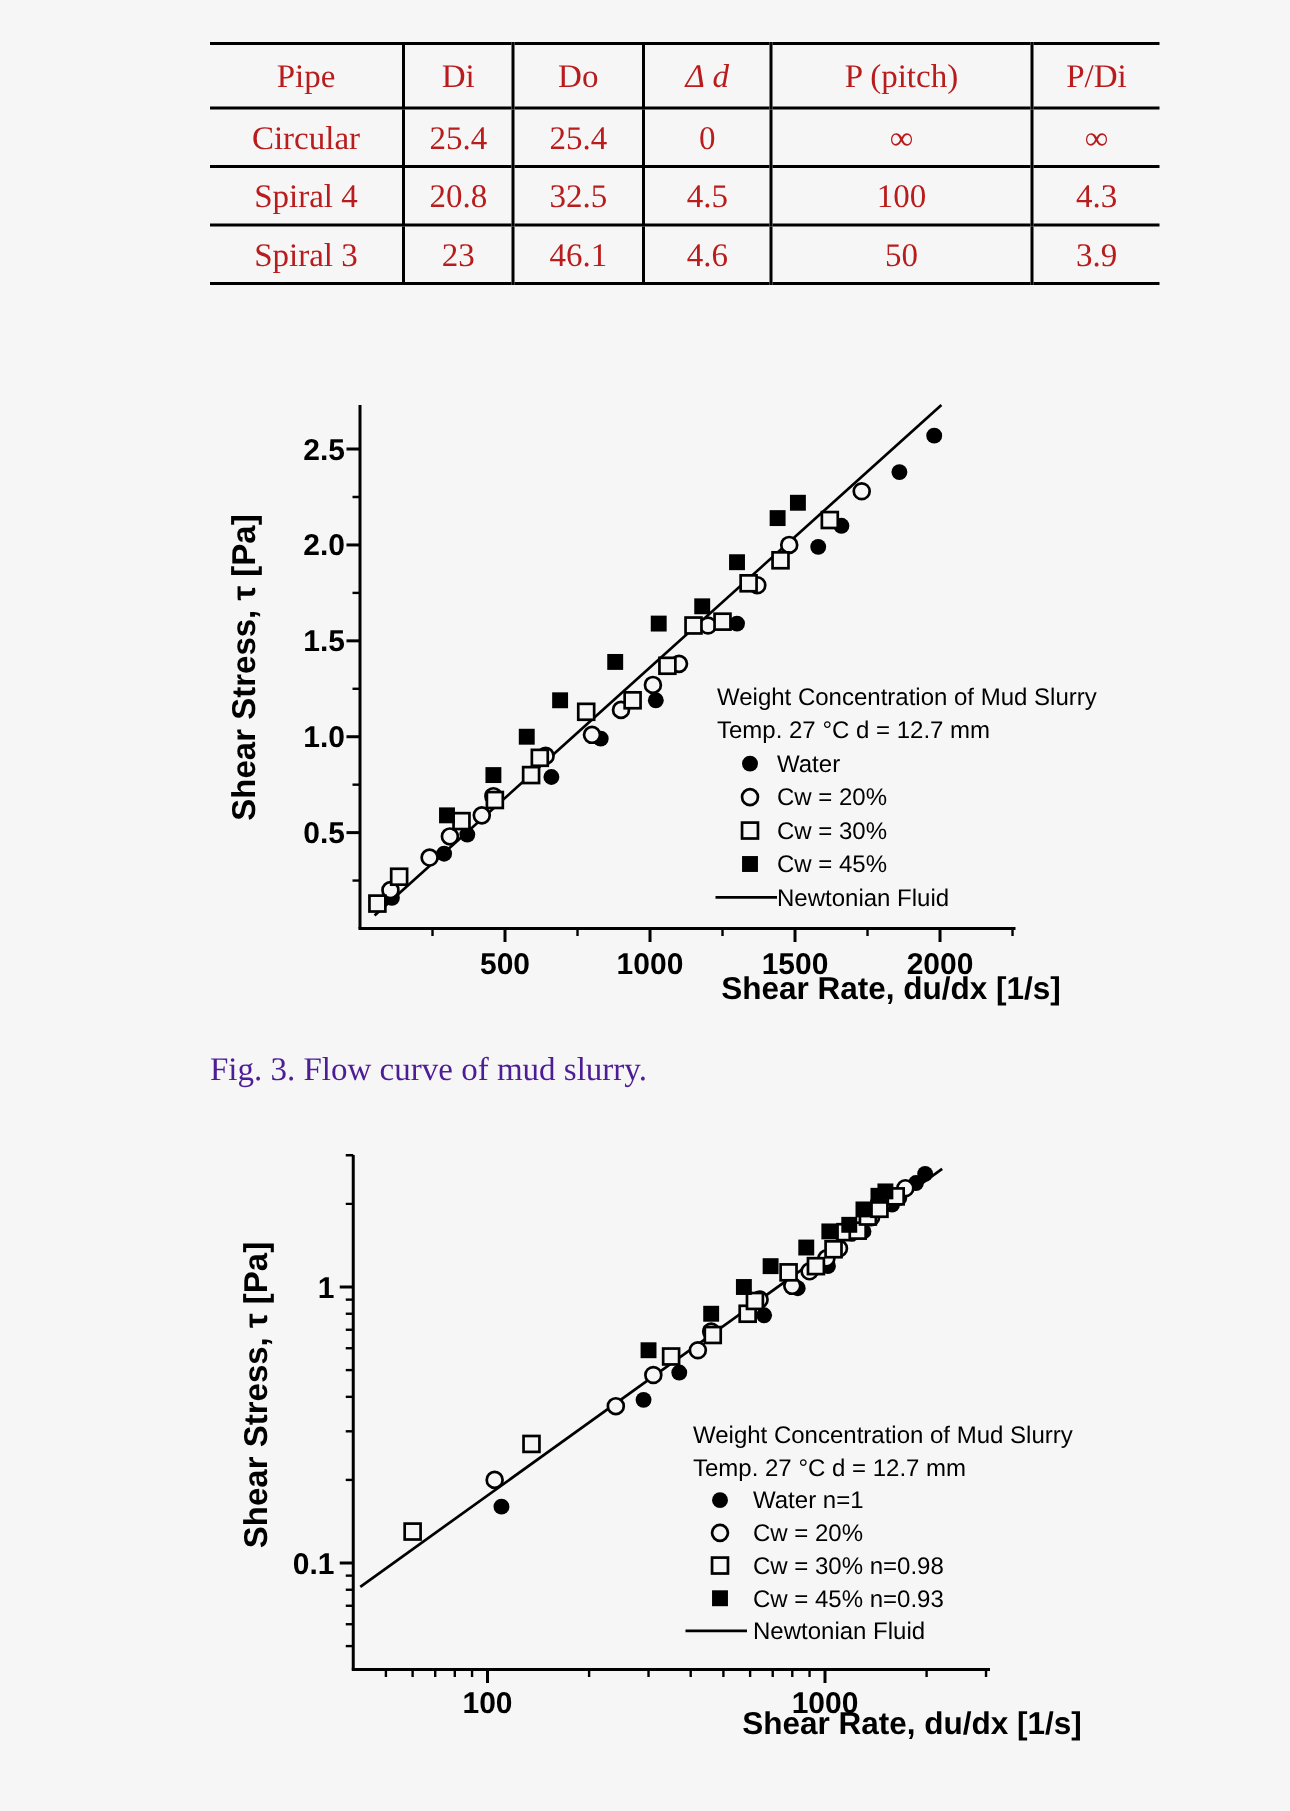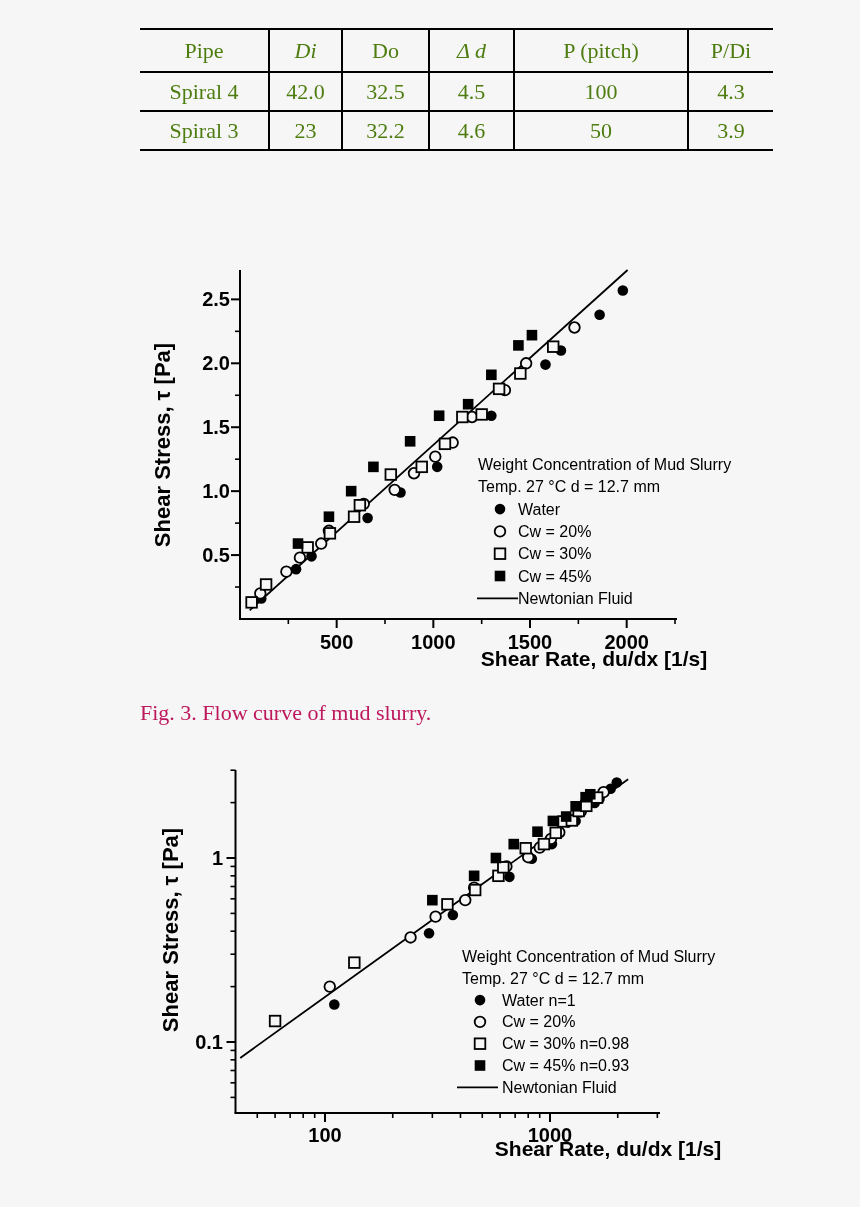--- a/index.html
+++ b/index.html
@@ -7,70 +7,78 @@
     width:860px;height:1207px;
     background:#f6f6f6;
     font-family:"Liberation Sans","DejaVu Sans",sans-serif;
     position:relative;overflow:hidden;
   }
   .page{position:absolute;left:0;top:0;width:860px;height:1207px;}
   table.pipe-table{
     position:absolute;left:140px;top:28px;
     border-collapse:collapse;table-layout:fixed;
     font-family:"Liberation Serif","DejaVu Serif",serif;
-    font-size:22px;color:#4d7c0f;
+    font-size:22px;color:#b91c1c;
     border-top:2px solid #000;border-bottom:2px solid #000;
   }
   table.pipe-table th,table.pipe-table td{
     text-align:center;vertical-align:middle;
     border-right:2px solid #000;
     font-weight:normal;padding:0 4px;
   }
   table.pipe-table th:last-child,table.pipe-table td:last-child{border-right:none;}
   table.pipe-table thead tr{height:43px;border-bottom:2px solid #000;}
   table.pipe-table tbody tr{height:39px;border-bottom:2px solid #000;}
   table.pipe-table tbody tr:last-child{border-bottom:none;}
   .caption{
     position:absolute;left:140px;top:700px;margin:0;
     font-family:"Liberation Serif","DejaVu Serif",serif;
-    font-size:22px;color:#be185d;
+    font-size:22px;color:#4c1d95;
   }
   .chart{position:absolute;}
   #chart-0{left:100px;top:255px;width:660px;height:440px;}
   #chart-1{left:100px;top:765px;width:670px;height:430px;}
   svg text{fill:#000;}
 </style>
 </head>
 <body>
 
 <div class="page">
   <table class="pipe-table">
     <thead>
       <tr id="t-head">
           <th style="width: 120px;">Pipe</th>
-          <th style="width: 63px; font-style: italic;">Di</th>
+          <th style="width: 63px;">Di</th>
           <th style="width: 77px;">Do</th>
           <th style="width: 75px; font-style: italic;">Δ d</th>
           <th style="width: 164px;">P (pitch)</th>
           <th style="width: 76px;">P/Di</th>
         </tr>
     </thead>
     <tbody id="t-body">
         <tr>
+          <td>Circular</td>
+          <td>25.4</td>
+          <td>25.4</td>
+          <td>0</td>
+          <td>∞</td>
+          <td>∞</td>
+        </tr>
+        <tr>
           <td>Spiral 4</td>
-          <td>42.0</td>
+          <td>20.8</td>
           <td>32.5</td>
           <td>4.5</td>
           <td>100</td>
           <td>4.3</td>
         </tr>
         <tr>
           <td>Spiral 3</td>
           <td>23</td>
-          <td>32.2</td>
+          <td>46.1</td>
           <td>4.6</td>
           <td>50</td>
           <td>3.9</td>
         </tr>
       </tbody>
   </table>
 
   <div class="chart" id="chart-0"><svg viewBox="0 0 660 440" width="660" height="440">
         <line x1="140" y1="15" x2="140" y2="364" stroke="#000000" stroke-width="2"></line>
         <line x1="139" y1="364" x2="577" y2="364" stroke="#000000" stroke-width="2"></line>

